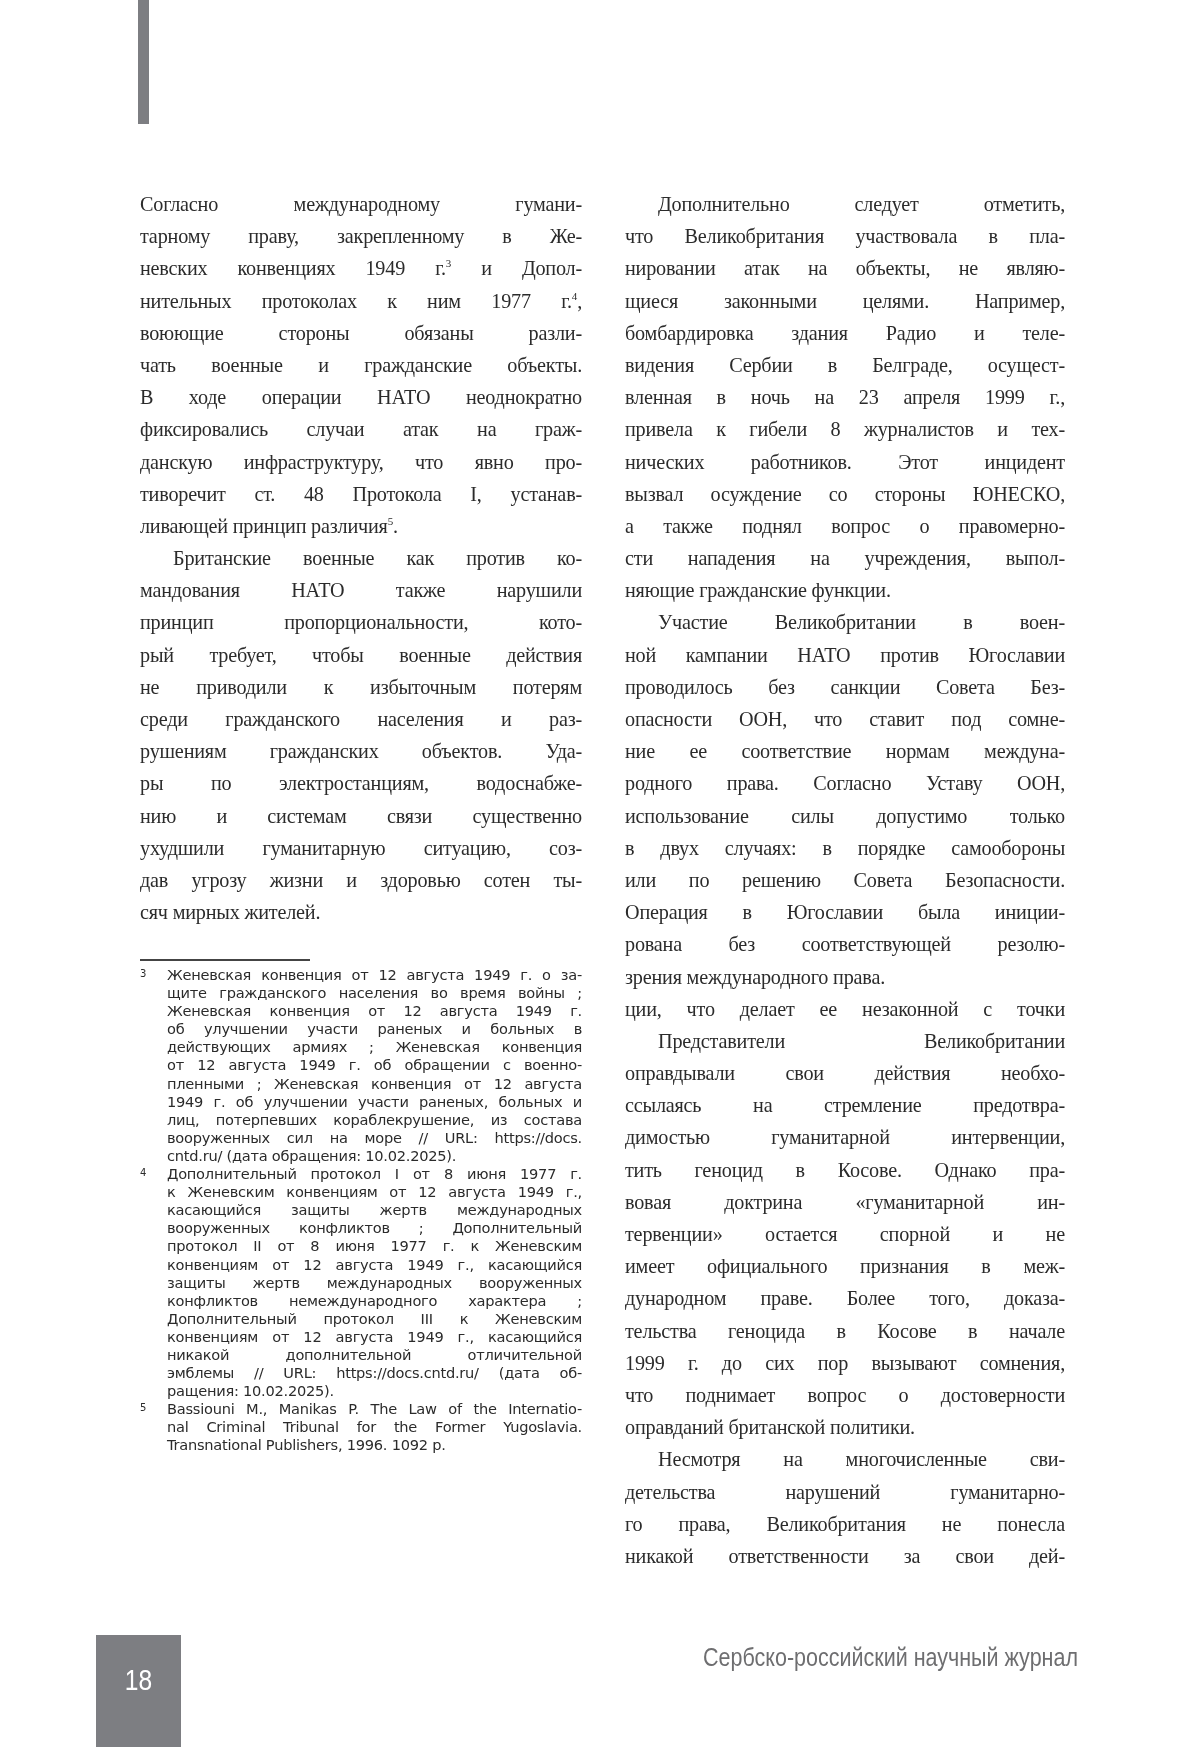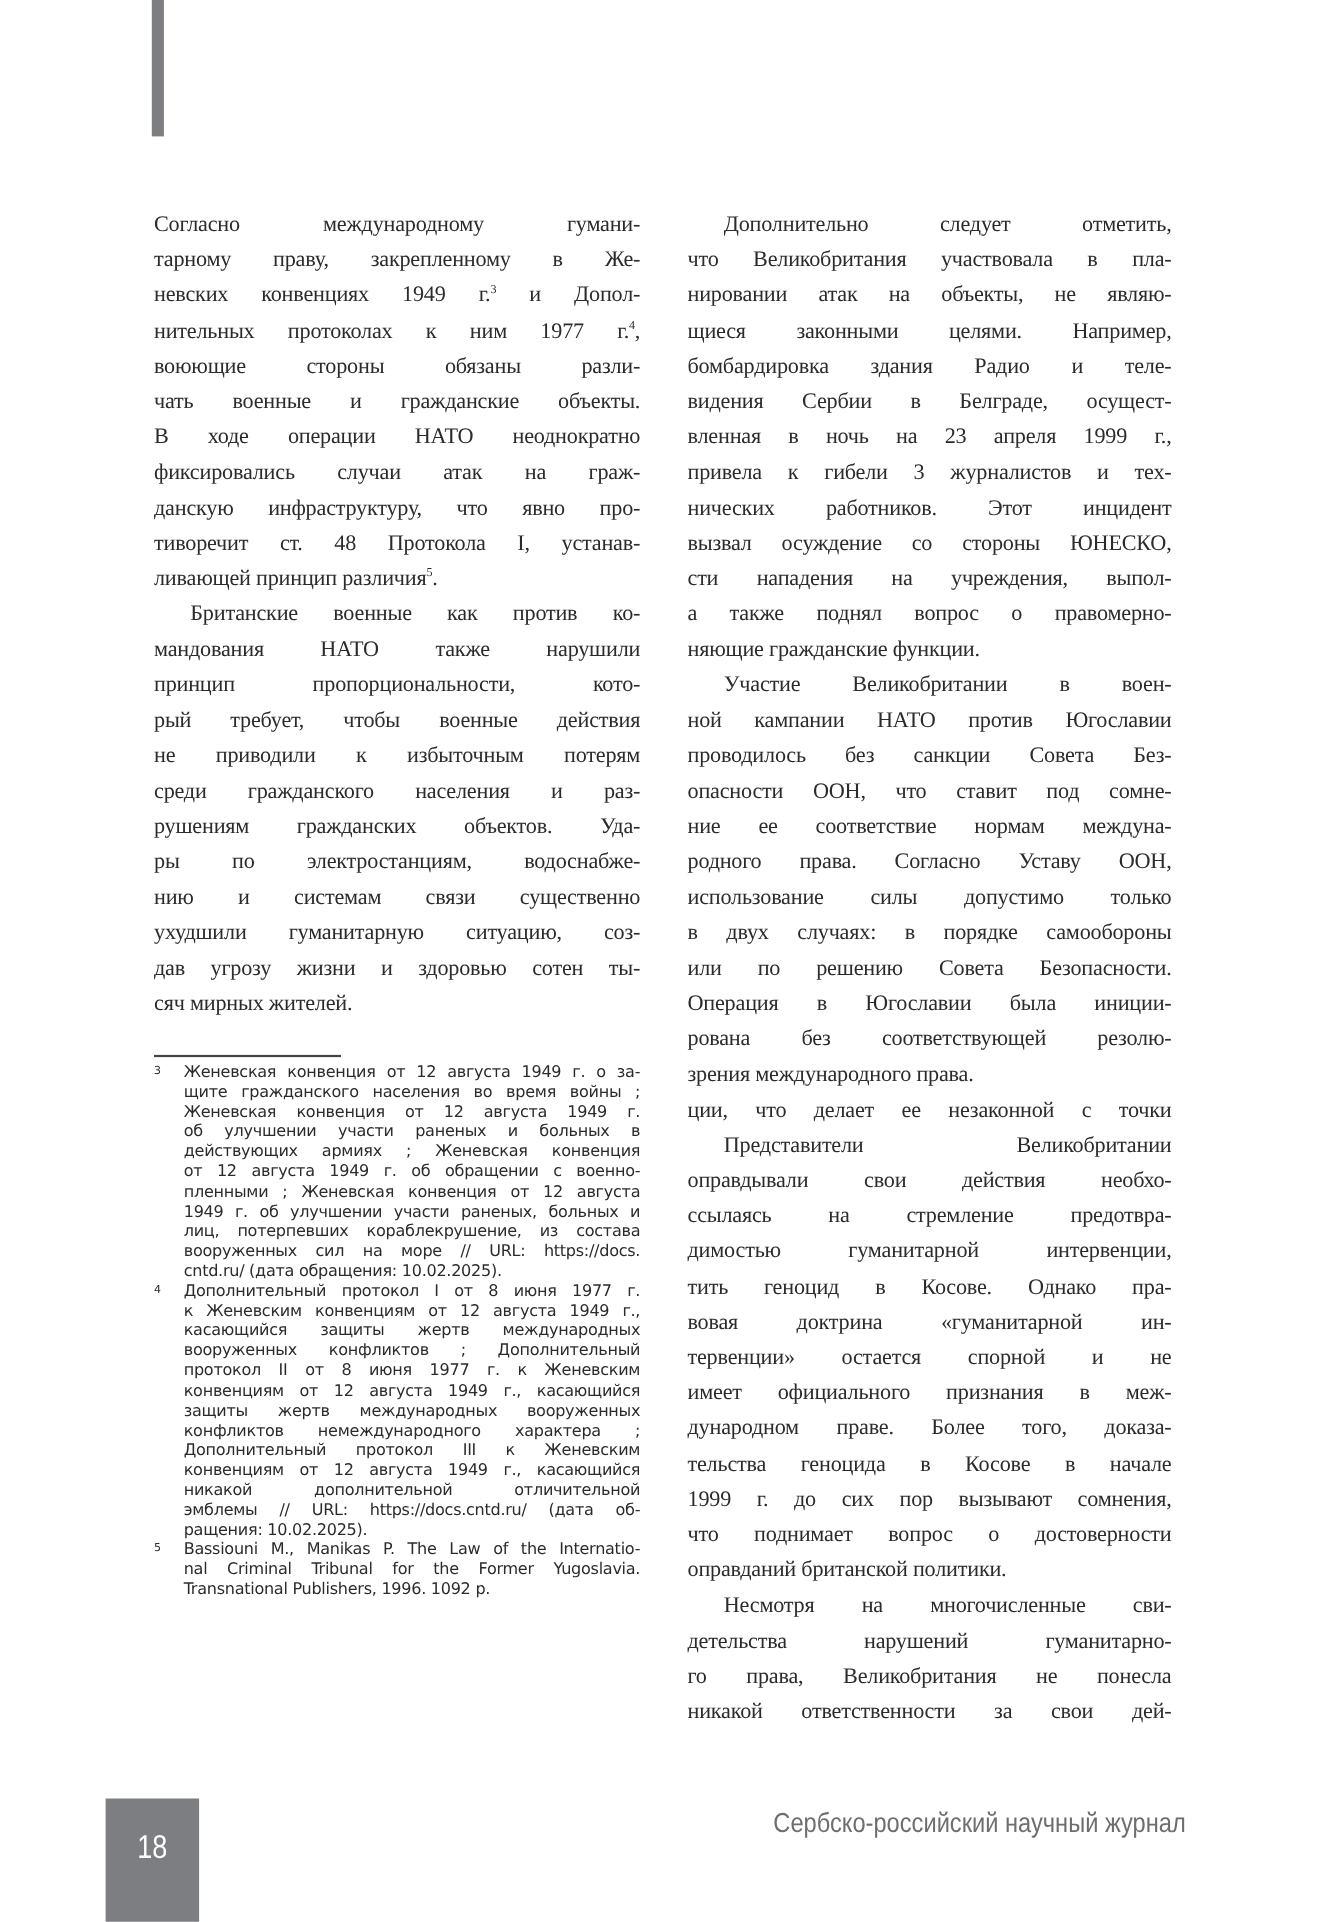--- a/index.html
+++ b/index.html
@@ -64,25 +64,25 @@
   </div>
 <div class="col col-right" id="right-col">
     <div>
       <span class="line indent">Дополнительно следует отметить,</span>
       <span class="line">что Великобритания участвовала в пла-</span>
       <span class="line">нировании атак на объекты, не являю-</span>
       <span class="line">щиеся законными целями. Например,</span>
       <span class="line">бомбардировка здания Радио и теле-</span>
       <span class="line">видения Сербии в Белграде, осущест-</span>
       <span class="line">вленная в ночь на 23 апреля 1999 г.,</span>
-      <span class="line">привела к гибели 3 журналистов и тех-</span>
+      <span class="line">привела к гибели 8 журналистов и тех-</span>
       <span class="line">нических работников. Этот инцидент</span>
       <span class="line">вызвал осуждение со стороны ЮНЕСКО,</span>
+      <span class="line">а также поднял вопрос о правомерно-</span>
       <span class="line">сти нападения на учреждения, выпол-</span>
-      <span class="line">а также поднял вопрос о правомерно-</span>
       <span class="line last">няющие гражданские функции.</span>
     </div>
     <div>
       <span class="line indent">Участие Великобритании в воен-</span>
       <span class="line">ной кампании НАТО против Югославии</span>
       <span class="line">проводилось без санкции Совета Без-</span>
       <span class="line">опасности ООН, что ставит под сомне-</span>
       <span class="line">ние ее соответствие нормам междуна-</span>
       <span class="line">родного права. Согласно Уставу ООН,</span>
       <span class="line">использование силы допустимо только</span>

